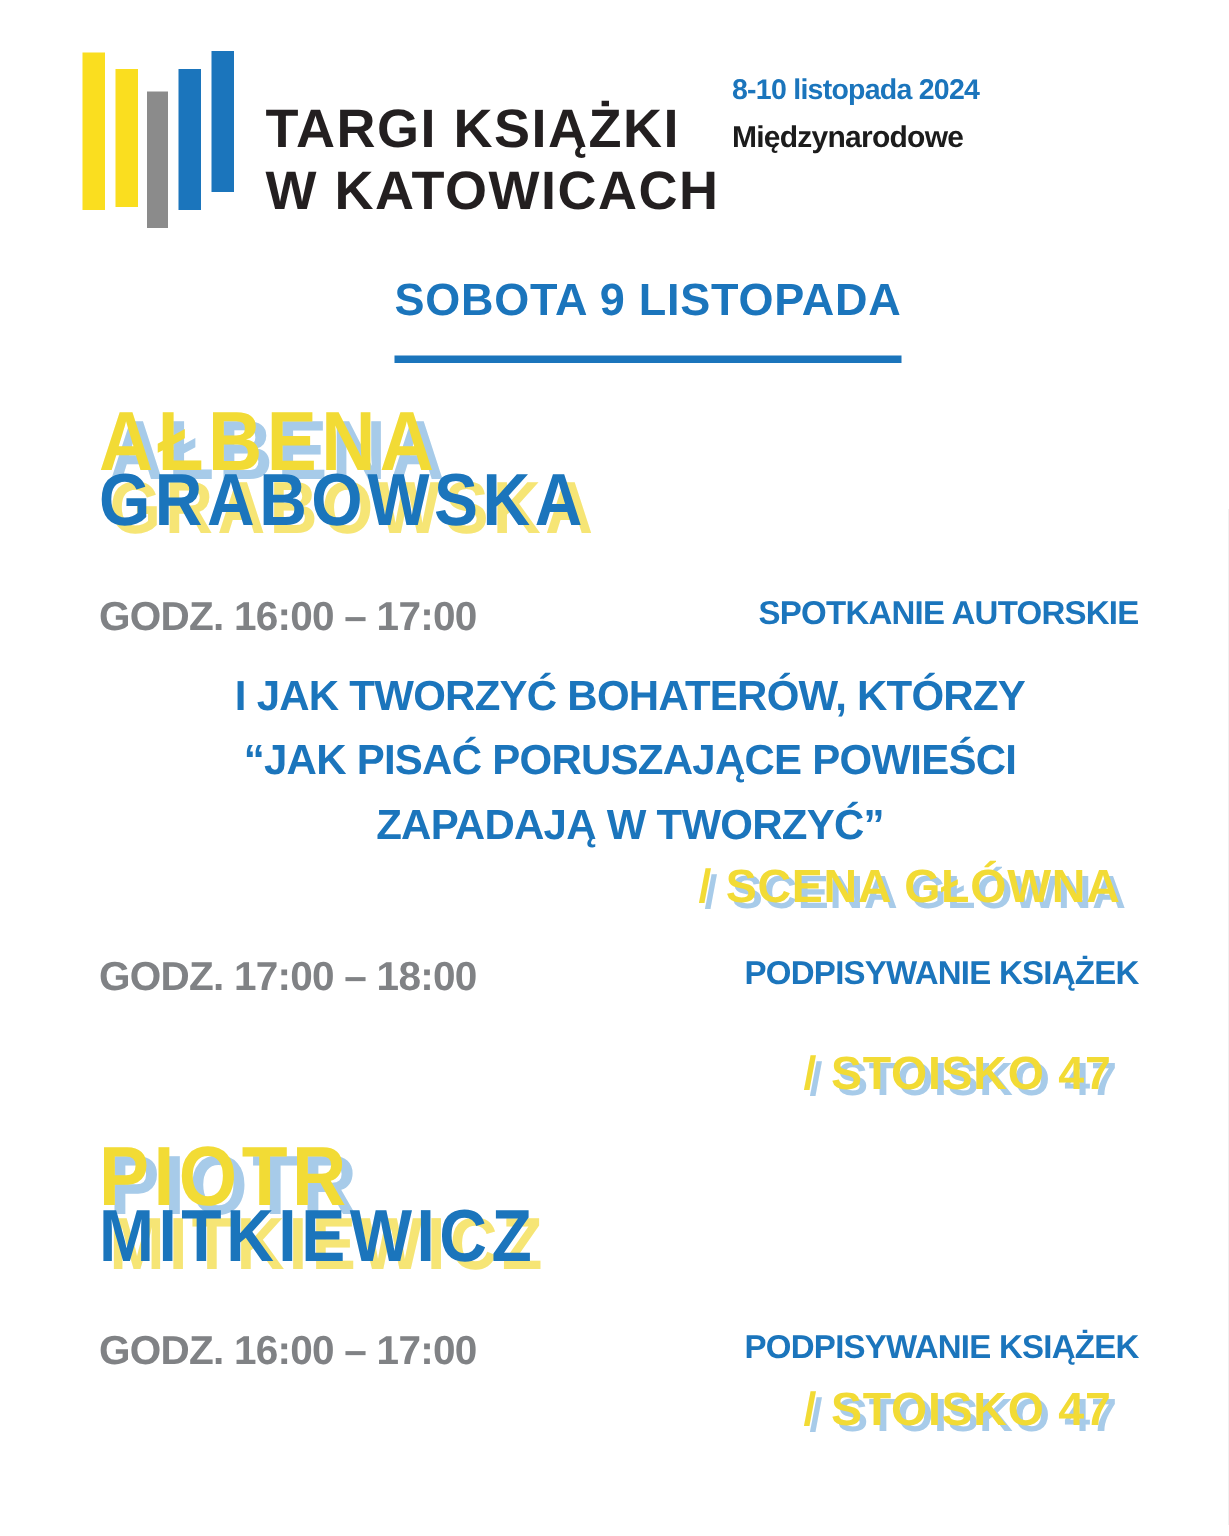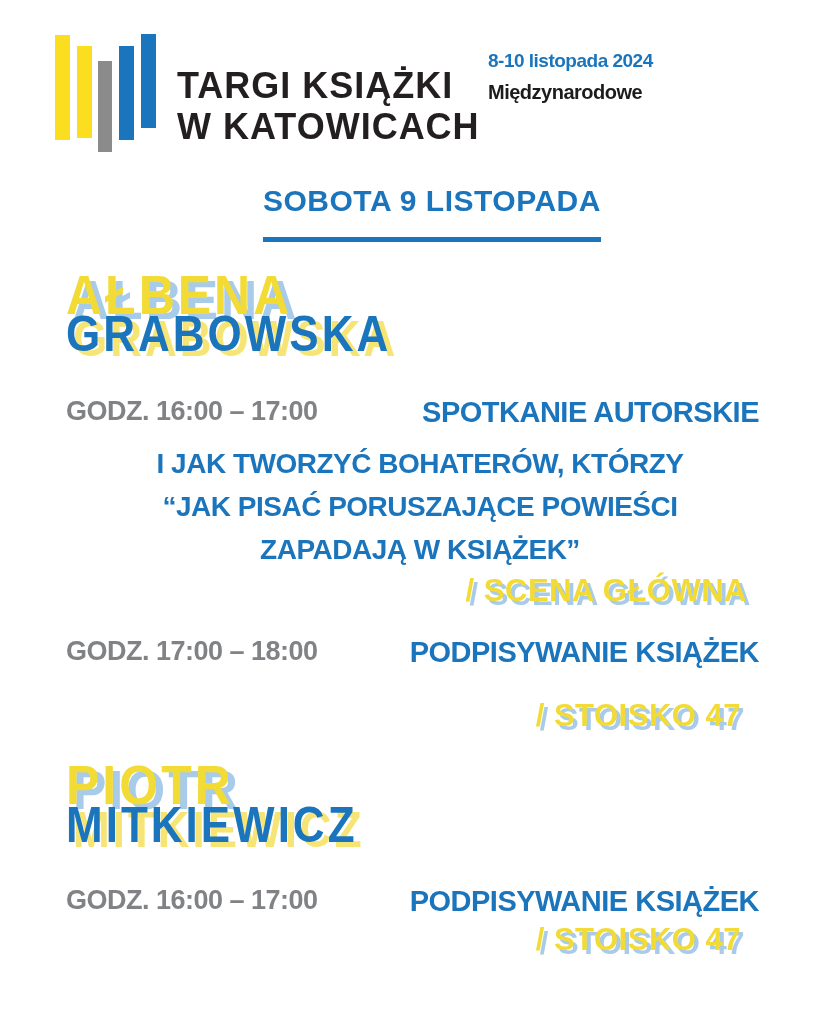--- a/index.html
+++ b/index.html
@@ -54,21 +54,21 @@
   .n2a{top:752px;}
   .n2b{top:797px;}
   
   .time{
     position:absolute;left:66px;
     font-size:27px;font-weight:bold;color:var(--gray);
     letter-spacing:-0.5px;white-space:nowrap;
   }
   .etype{
     position:absolute;right:60px;
-    font-size:29px;font-weight:bold;color:var(--blue);
+    font-size:22px;font-weight:bold;color:var(--blue);
     letter-spacing:-0.5px;white-space:nowrap;text-align:right;
   }
   .t1,.e1{top:396px;}
   .t2,.e2{top:636px;}
   .t3,.e3{top:885px;}
   .quote{
     position:absolute;left:78px;top:442px;width:684px;
     text-align:center;color:var(--blue);
     font-size:28px;font-weight:bold;line-height:43px;letter-spacing:-0.5px;
   }
@@ -109,21 +109,21 @@
 
   <div class="name first n1a">AŁBENA</div>
   <div class="name last n1b">GRABOWSKA</div>
 
   <div class="time t1">GODZ. 16:00 – 17:00</div>
   <div class="etype e1">SPOTKANIE AUTORSKIE</div>
 
   <div class="quote">
     <div>I JAK TWORZYĆ BOHATERÓW, KTÓRZY</div>
     <div>“JAK PISAĆ PORUSZAJĄCE POWIEŚCI</div>
-    <div>ZAPADAJĄ W KSIĄŻEK”</div>
+    <div>ZAPADAJĄ W TWORZYĆ”</div>
   </div>
 
   <div class="loc l1">/ SCENA GŁÓWNA</div>
 
   <div class="time t2">GODZ. 17:00 – 18:00</div>
   <div class="etype e2">PODPISYWANIE KSIĄŻEK</div>
   <div class="loc l2">/ STOISKO 47</div>
 
   <div class="name first n2a">PIOTR</div>
   <div class="name last n2b">MITKIEWICZ</div>

